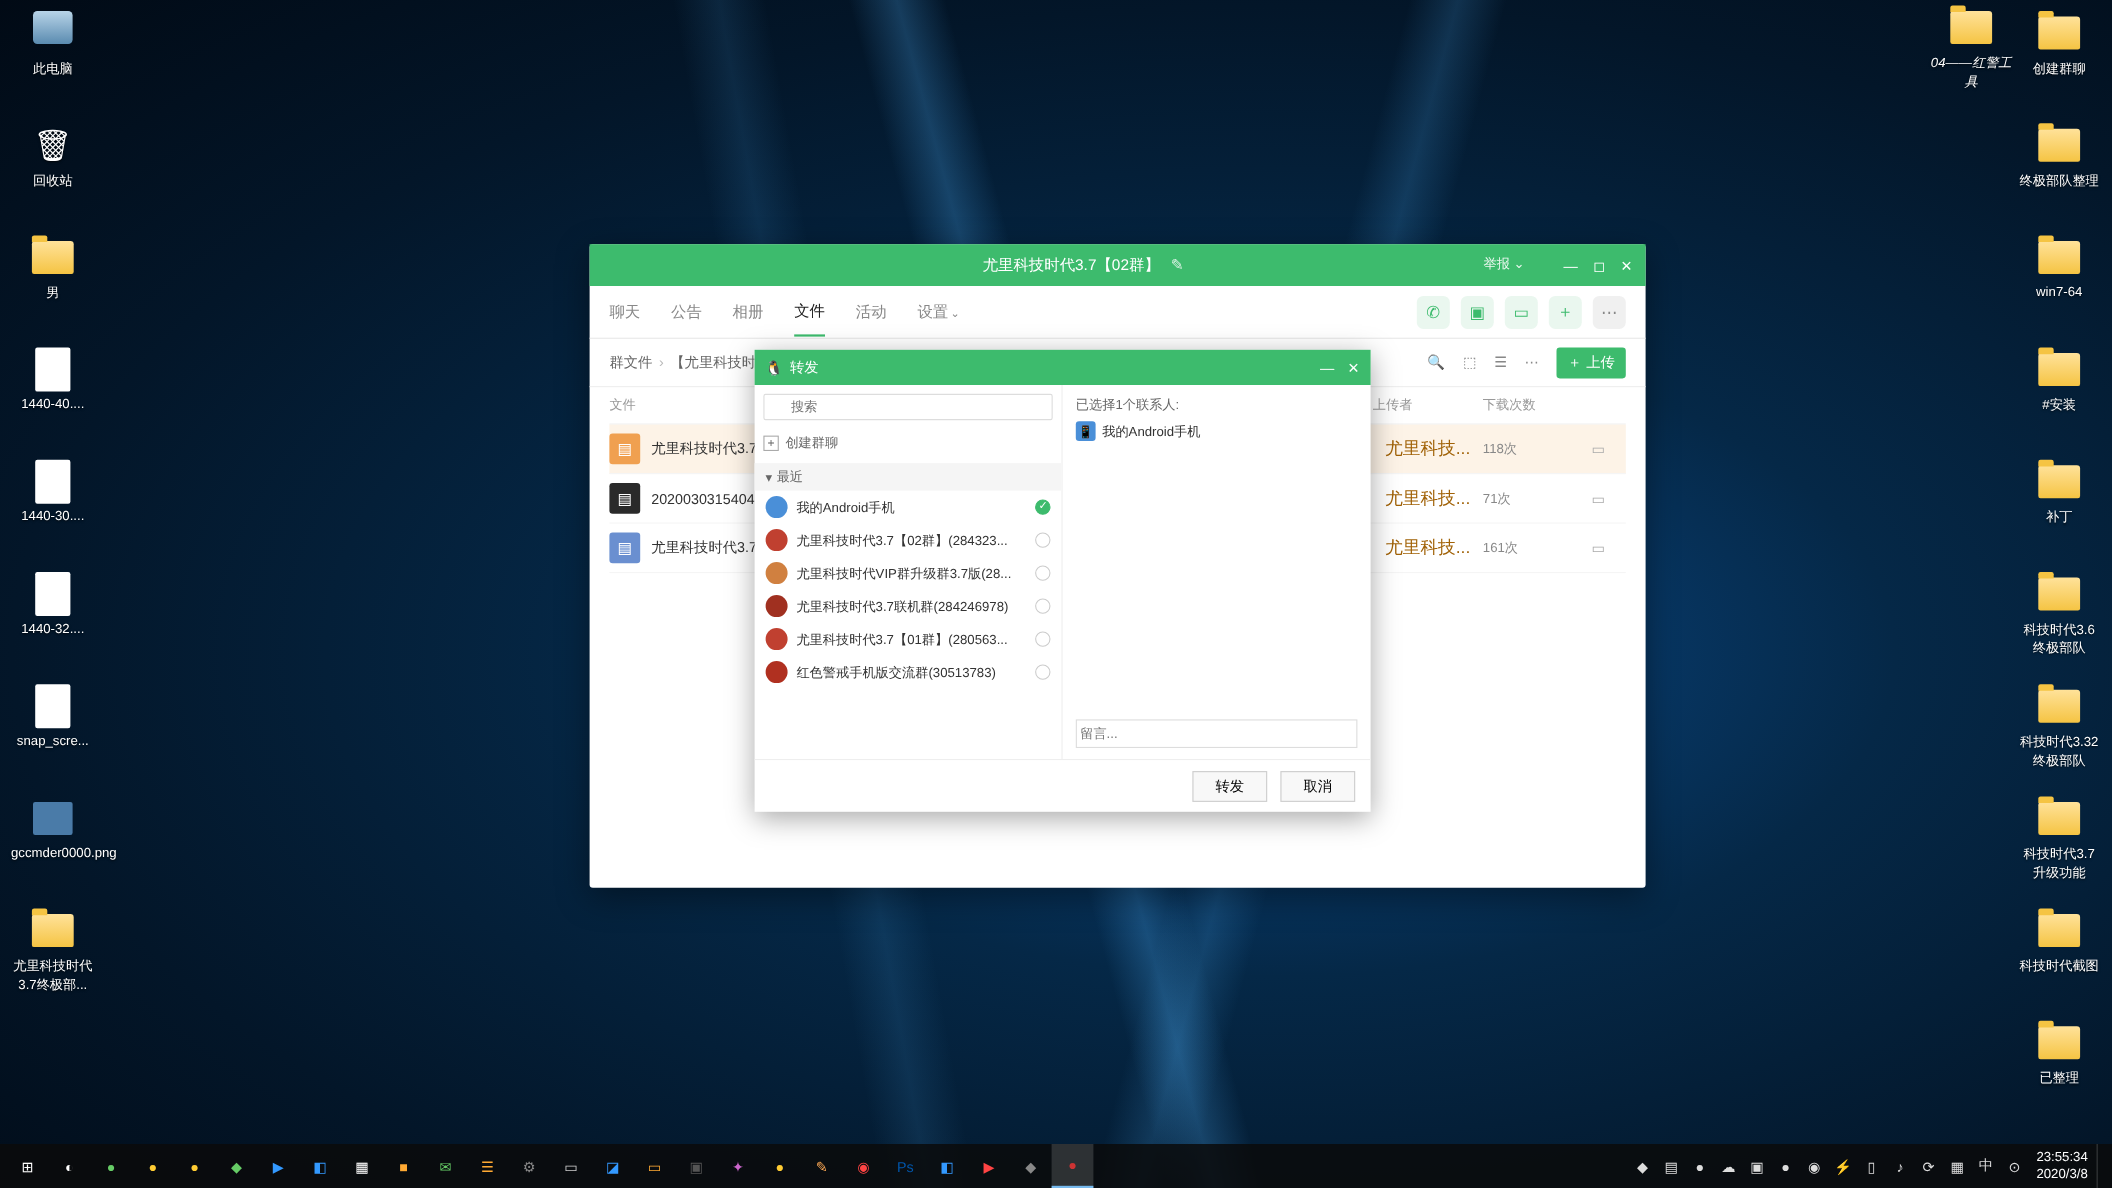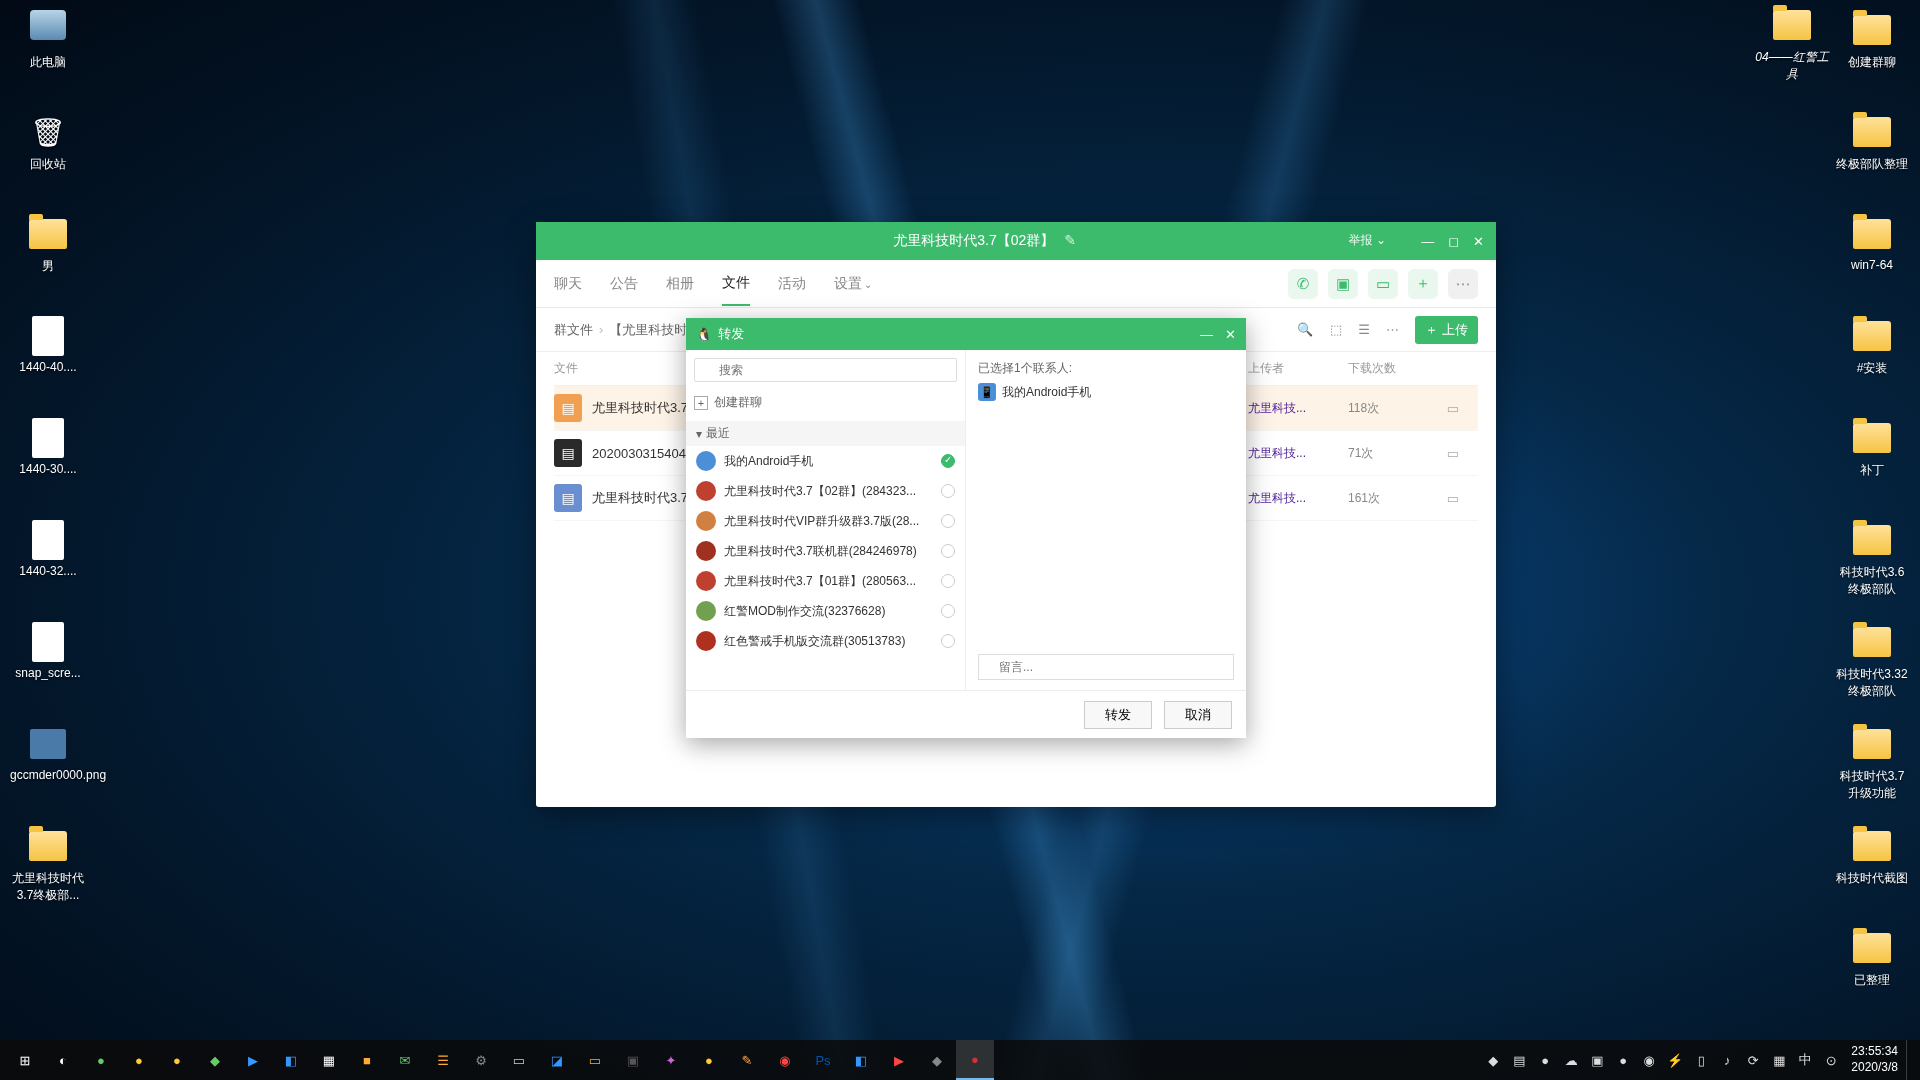--- a/index.html
+++ b/index.html
@@ -55,21 +55,21 @@
 .file-list { padding: 0 18px; }
 .file-header { display: flex; font-size: 12px; color: #999; padding: 8px 0; border-bottom: 1px solid #f0f0f0; }
 .file-header .col-name { flex: 1; }
 .file-header .col-up { width: 100px; }
 .file-header .col-dl { width: 80px; }
 .file-header .col-act { width: 50px; }
 .file-row { display: flex; align-items: center; padding: 8px 0; font-size: 13px; color: #333; border-bottom: 1px solid #f5f5f5; cursor: pointer; }
 .file-row.selected { background: #fdf3e7; }
 .file-row .fico { width: 28px; height: 28px; margin-right: 10px; border-radius: 3px; display: flex; align-items: center; justify-content: center; font-size: 14px; color: #fff; }
 .file-row .col-name { flex: 1; overflow: hidden; text-overflow: ellipsis; white-space: nowrap; }
-.file-row .col-up { width: 100px; color: #4c1d95; font-size: 12px; overflow: hidden; text-overflow: ellipsis; white-space: nowrap; }
+.file-row .col-up { width: 100px; color: #a16207; font-size: 16px; overflow: hidden; text-overflow: ellipsis; white-space: nowrap; text-align: center; }
 .file-row .col-dl { width: 80px; color: #888; font-size: 12px; }
 .file-row .col-act { width: 50px; color: #aaa; text-align: center; }
 
 
 .forward-dialog {
   position: absolute; left: 686px; top: 318px; width: 560px; height: 420px;
   background: #fff; box-shadow: 0 6px 24px rgba(0,0,0,.35); z-index: 10;
 }
 .fwd-titlebar { height: 32px; background: #3dbb6d; color: #fff; display: flex; align-items: center; padding: 0 10px; font-size: 13px; }
 .fwd-titlebar .ico { margin-right: 6px; }
@@ -88,21 +88,21 @@
 .fwd-item .avatar { width: 20px; height: 20px; border-radius: 50%; margin-right: 8px; flex-shrink: 0; }
 .fwd-item .name { flex: 1; overflow: hidden; text-overflow: ellipsis; white-space: nowrap; }
 .fwd-item .radio { width: 14px; height: 14px; border: 1px solid #ccc; border-radius: 50%; flex-shrink: 0; }
 .fwd-item .radio.checked { background: #3dbb6d; border-color: #3dbb6d; position: relative; }
 .fwd-item .radio.checked::after { content: '✓'; color: #fff; font-size: 10px; position: absolute; left: 2px; top: -1px; }
 .fwd-right { flex: 1; padding: 10px 12px; display: flex; flex-direction: column; }
 .fwd-selected-label { font-size: 12px; color: #666; margin-bottom: 6px; }
 .fwd-selected-item { display: flex; align-items: center; gap: 6px; font-size: 12px; color: #333; }
 .fwd-selected-item .avatar { width: 18px; height: 18px; border-radius: 3px; background: #4a8fd8; color:#fff; display:flex; align-items:center; justify-content:center; font-size:11px; }
 .fwd-msg { margin-top: auto; }
-.fwd-msg input { width: 100%; border: 1px solid #ddd; padding: 5px 20px; font-size: 12px; outline: none; }
+.fwd-msg input { width: 100%; border: 1px solid #ddd; padding: 5px 3px; font-size: 12px; outline: none; }
 .fwd-footer { display: flex; justify-content: flex-end; gap: 12px; padding: 10px 14px; border-top: 1px solid #eee; }
 .fwd-footer button { padding: 4px 20px; font-size: 13px; border: 1px solid #ccc; background: #f8f8f8; cursor: pointer; }
 
 
 .taskbar { position: absolute; bottom: 0; left: 0; right: 0; height: 40px; background: rgba(10,10,10,.85); display: flex; align-items: center; padding: 0 6px; }
 .taskbar .tb-icon { width: 38px; height: 40px; display: flex; align-items: center; justify-content: center; color: #fff; cursor: pointer; }
 .taskbar .tb-icon.active { background: rgba(255,255,255,.15); border-bottom: 2px solid #76b9ed; }
 .taskbar .tray { margin-left: auto; display: flex; align-items: center; gap: 2px; }
 .taskbar .tray .tr-icon { width: 24px; height: 40px; display: flex; align-items: center; justify-content: center; color: #ddd; cursor: pointer; font-size: 13px; }
 .taskbar .clock { color: #fff; font-size: 12px; text-align: center; padding: 0 8px; line-height: 1.3; }
@@ -222,25 +222,20 @@
             <span class="radio"></span>
           </div>
           <div class="fwd-item">
             <span class="avatar" style="background:#a03020"></span>
             <span class="name">尤里科技时代3.7联机群(284246978)</span>
             <span class="radio"></span>
           </div>
           <div class="fwd-item">
             <span class="avatar" style="background:#c04030"></span>
             <span class="name">尤里科技时代3.7【01群】(280563...</span>
-            <span class="radio"></span>
-          </div>
-          <div class="fwd-item">
-            <span class="avatar" style="background:#70a050"></span>
-            <span class="name">红警MOD制作交流(32376628)</span>
             <span class="radio"></span>
           </div>
           <div class="fwd-item">
             <span class="avatar" style="background:#b03020"></span>
             <span class="name">红色警戒手机版交流群(30513783)</span>
             <span class="radio"></span>
           </div>
           <div class="fwd-item"></div>
         </div>
     </div>

